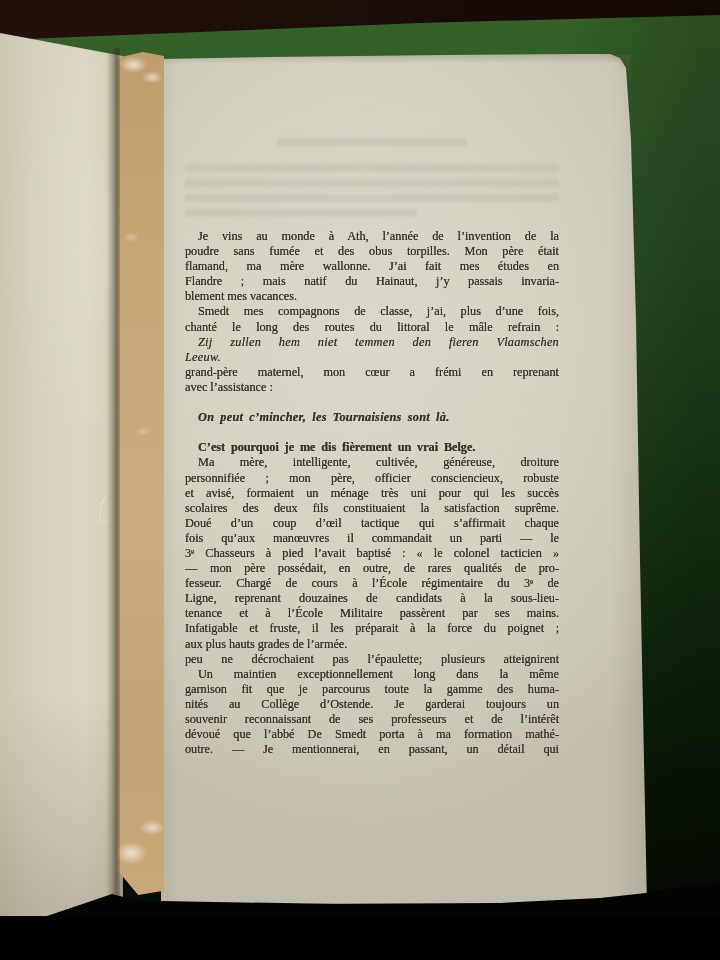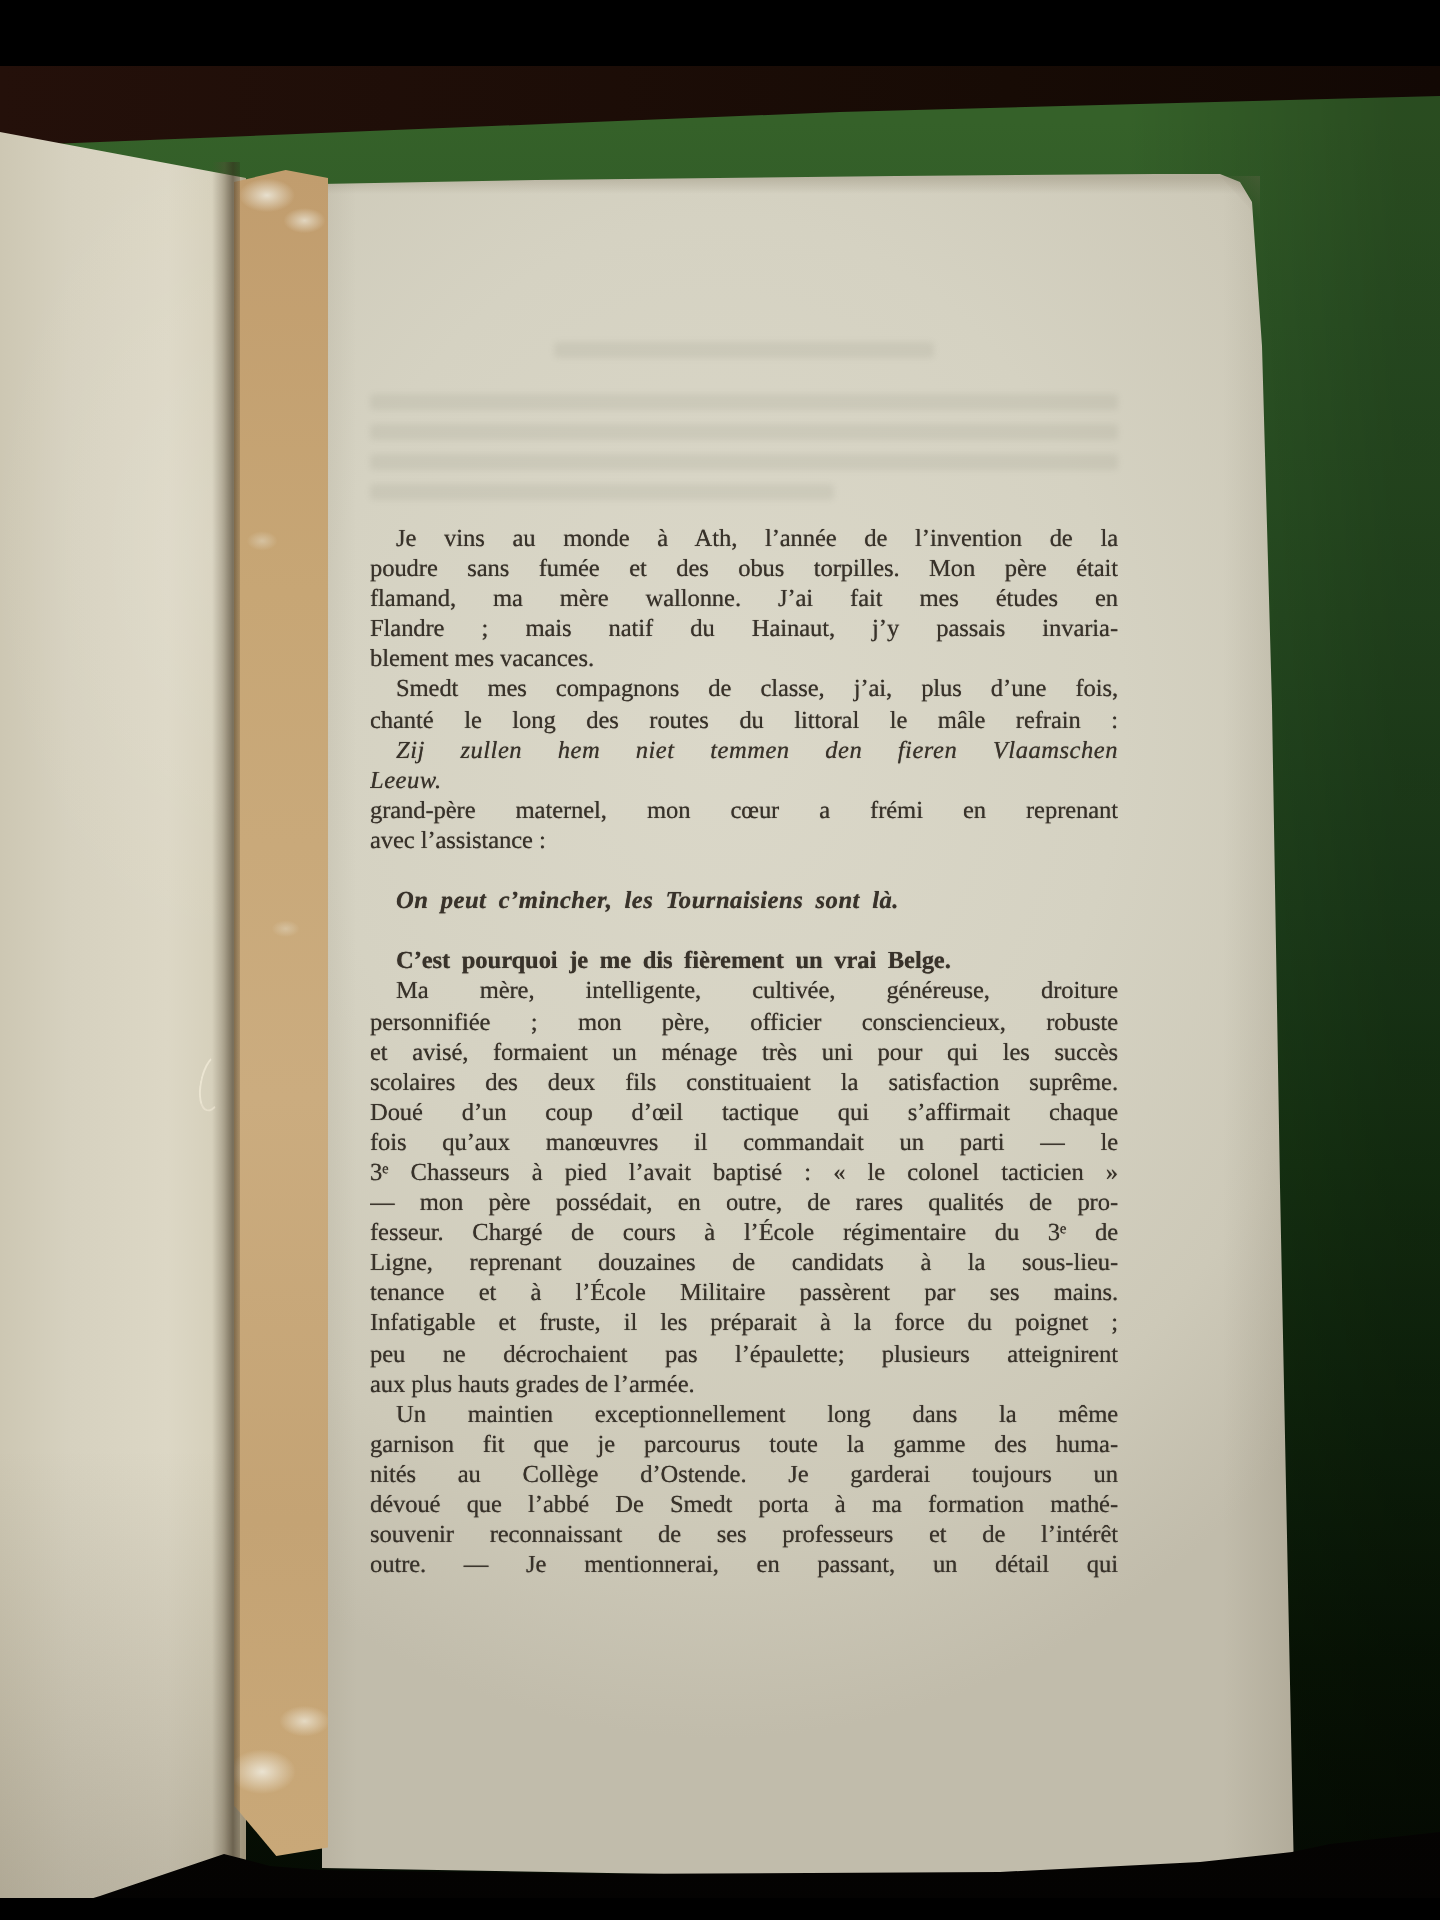--- a/index.html
+++ b/index.html
@@ -2,21 +2,20 @@
 <html><head>
 <meta charset="utf-8">
 <style>
   html,body{margin:0;padding:0;background:#000;}
   .canvas{
     position:relative;width:720px;height:916px;overflow:hidden;
     background:linear-gradient(180deg,
       #356129 3%, #2f5a27 14%, #284f22 30%, #1f421c 46%,
       #173513 60%, #0f250c 74%, #081505 87%, #050b03 100%);
     font-family:"Liberation Serif","DejaVu Serif","DejaVu Sans",serif;
-    margin-top:33px;
   }
   .right-vignette{
     position:absolute;inset:0;
     background:linear-gradient(90deg, transparent 78%, rgba(0,0,0,.22) 97%);
   }
   .top-band{
     position:absolute;left:0;top:0;width:720px;height:42px;
     background:linear-gradient(90deg,#24100a,#170b05 70%,#120804);
     clip-path:polygon(0 0,720px 0,720px 15px,420px 23px,0 40px);
   }
@@ -139,23 +138,23 @@
       <div class="line justify">et avisé, formaient un ménage très uni pour qui les succès</div>
       <div class="line justify">scolaires des deux fils constituaient la satisfaction suprême.</div>
       <div class="line justify">Doué d’un coup d’œil tactique qui s’affirmait chaque</div>
       <div class="line justify">fois qu’aux manœuvres il commandait un parti — le</div>
       <div class="line justify">3ᵉ Chasseurs à pied l’avait baptisé : « le colonel tacticien »</div>
       <div class="line justify">— mon père possédait, en outre, de rares qualités de pro-</div>
       <div class="line justify">fesseur. Chargé de cours à l’École régimentaire du 3ᵉ de</div>
       <div class="line justify">Ligne, reprenant douzaines de candidats à la sous-lieu-</div>
       <div class="line justify">tenance et à l’École Militaire passèrent par ses mains.</div>
       <div class="line justify">Infatigable et fruste, il les préparait à la force du poignet ;</div>
+      <div class="line">aux plus hauts grades de l’armée.</div>
       <div class="line justify">peu ne décrochaient pas l’épaulette; plusieurs atteignirent</div>
-      <div class="line">aux plus hauts grades de l’armée.</div>
       <div class="line indent justify">Un maintien exceptionnellement long dans la même</div>
       <div class="line justify">garnison fit que je parcourus toute la gamme des huma-</div>
       <div class="line justify">nités au Collège d’Ostende. Je garderai toujours un</div>
+      <div class="line justify">souvenir reconnaissant de ses professeurs et de l’intérêt</div>
       <div class="line justify">dévoué que l’abbé De Smedt porta à ma formation mathé-</div>
-      <div class="line justify">souvenir reconnaissant de ses professeurs et de l’intérêt</div>
       <div class="line justify">outre. — Je mentionnerai, en passant, un détail qui</div>
     </div>
   <div class="bottom-band"></div>
 </div>
 
 </body></html>

